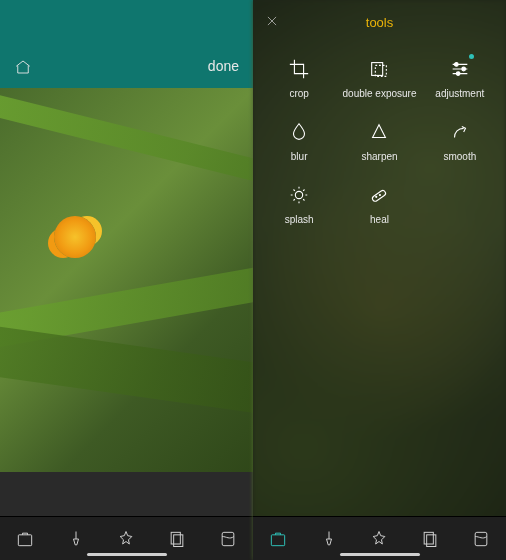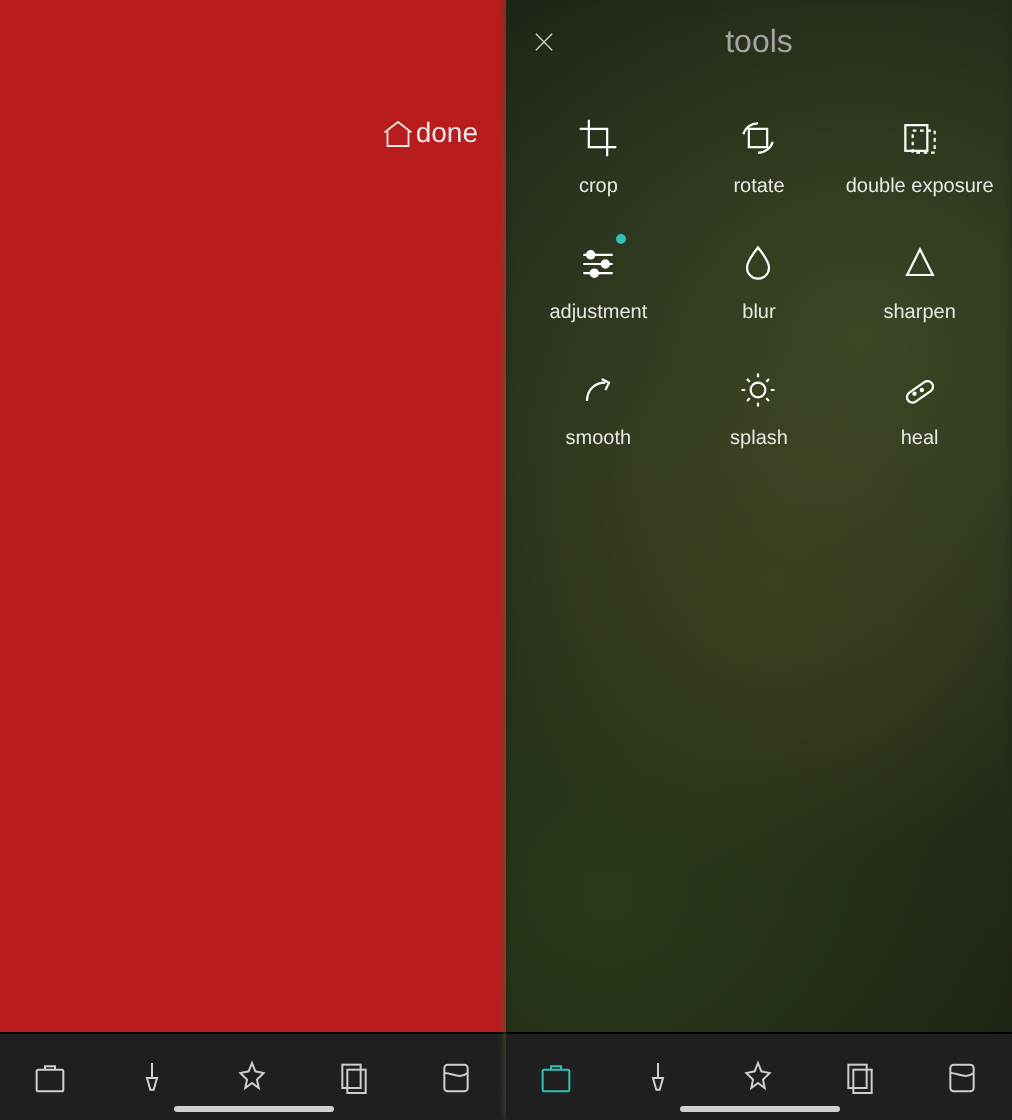--- a/index.html
+++ b/index.html
@@ -1,20 +1,20 @@
 <!DOCTYPE html>
 <html><head>
 <meta charset="utf-8">
 <style>
   * { box-sizing: border-box; margin: 0; padding: 0; }
   html, body { width: 506px; height: 560px; overflow: hidden; font-family: -apple-system, Helvetica, Arial, sans-serif; background:#000; }
   .root { display:flex; width:506px; height:560px; }
   .pane { width:253px; height:560px; position:relative; display:flex; flex-direction:column; }
   
-  .left { background:#b91c1c;align-items:flex-end; }
+  .left { background:#0f766e; }
   .left-top { height:88px; display:flex; align-items:flex-end; padding:0 14px 14px 14px; justify-content:space-between; color:#e8e8e8; font-size:14px; }
   .home-icon { width:18px; height:16px; }
   .photo { position:relative; flex:1; background: linear-gradient(135deg,#4a6b2c 0%, #6a8f3a 40%, #3e5a24 70%, #2f4719 100%); overflow:hidden; }
   
   .flower { position:absolute; left:54px; top:128px; width:42px; height:42px; background:radial-gradient(circle,#f6c22a 0%, #f19a12 55%, #d67b08 100%); border-radius:50%; box-shadow: 12px -6px 0 -6px #f6c22a, -12px 6px 0 -6px #f19a12; }
   .leafblade { position:absolute; background:linear-gradient(90deg,#6ea631,#4e7a22); opacity:0.85; }
   .b1 { left:-30px; top:40px; width:320px; height:22px; transform:rotate(14deg); }
   .b2 { left:-40px; top:200px; width:360px; height:34px; transform:rotate(-10deg); }
   .b3 { left:-20px; top:260px; width:340px; height:50px; transform:rotate(8deg); background:linear-gradient(90deg,#4e7a22,#2f4a15); }
   .photo-bottom-gap { height:88px; background:#2a2a2a; }
@@ -26,21 +26,21 @@
   .right { background:#3c4a2d; }
   .blurbg { position:absolute; inset:0;
     background:
       radial-gradient(circle at 20% 80%, rgba(90,120,50,0.9), transparent 55%),
       radial-gradient(circle at 70% 30%, rgba(140,170,80,0.7), transparent 60%),
       radial-gradient(circle at 50% 55%, rgba(210,175,70,0.45), transparent 40%),
       linear-gradient(180deg,#334326,#4a5c34 40%,#3a4a28 70%,#2c3a1e);
     filter: blur(2px);
   }
   .overlay { position:absolute; inset:0; background:rgba(10,10,10,0.55); }
-  .right-top { position:relative; height:44px; display:flex; align-items:center; justify-content:center; color:#a3a3a3; font-size:16px;text-align:right; }
+  .right-top { position:relative; height:44px; display:flex; align-items:center; justify-content:center; color:#eab308; font-size:13px;text-align:right; }
   .close { position:absolute; left:12px; top:14px; width:14px; height:14px; color:#d0d0d0; }
   .grid { position:relative; padding:14px 8px 0 8px; display:grid; grid-template-columns: repeat(3, 1fr); column-gap:4px; row-gap:22px; }
   .tool { display:flex; flex-direction:column; align-items:center; gap:8px; color:#e8e8e8; font-size:10px; position:relative; }
   .tool .ticon { width:22px; height:22px; display:flex; align-items:center; justify-content:center; color:#fff; }
   .dot { position:absolute; top:-4px; right:24px; width:5px; height:5px; background:#2fc1b8; border-radius:50%; }
   svg { stroke:currentColor; fill:none; stroke-width:1.2; }
 </style>
 </head>
 <body>
 
@@ -112,29 +112,20 @@
         <span class="ticon">
             <svg viewBox="0 0 24 24">
               <path d="M7 2v15h15M2 7h15v15"></path>
             </svg>
           </span>
         <span>crop</span>
       </div>
       <div class="tool">
         <span class="ticon">
             <svg viewBox="0 0 24 24">
-              <rect x="7" y="7" width="10" height="10"></rect>
-              <path d="M4 10a8 8 0 0 1 8-6M20 14a8 8 0 0 1-8 6"></path>
-            </svg>
-          </span>
-        <span>rotate</span>
-      </div>
-      <div class="tool">
-        <span class="ticon">
-            <svg viewBox="0 0 24 24">
               <rect x="4" y="5" width="12" height="14"></rect>
               <rect x="8" y="8" width="12" height="12" stroke-dasharray="2 2"></rect>
             </svg>
           </span>
         <span>double exposure</span>
       </div>
       <div class="tool">
         <span class="dot"></span>
         <span class="ticon">
             <svg viewBox="0 0 24 24">

